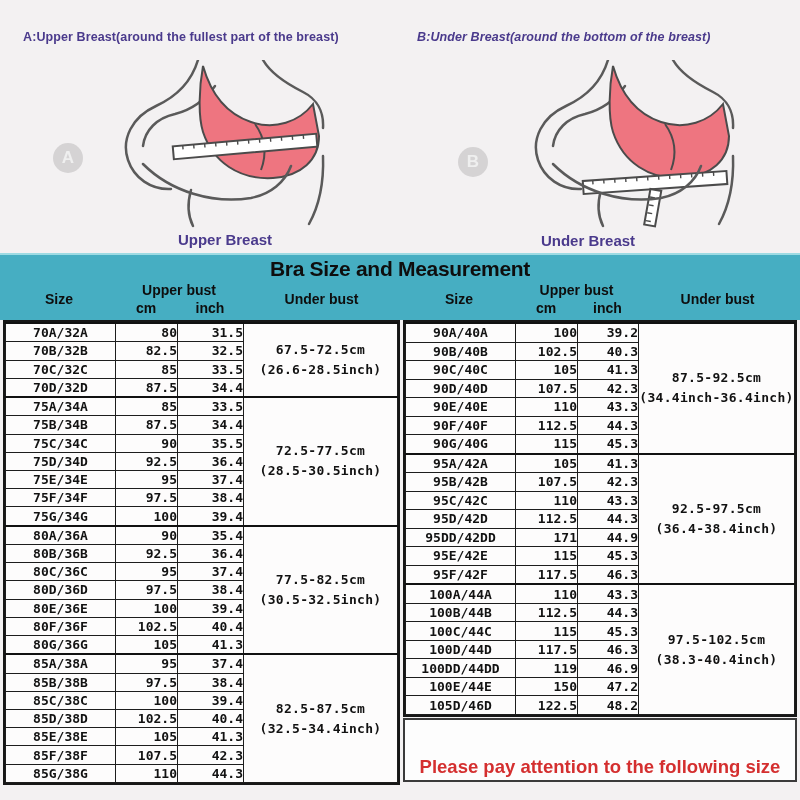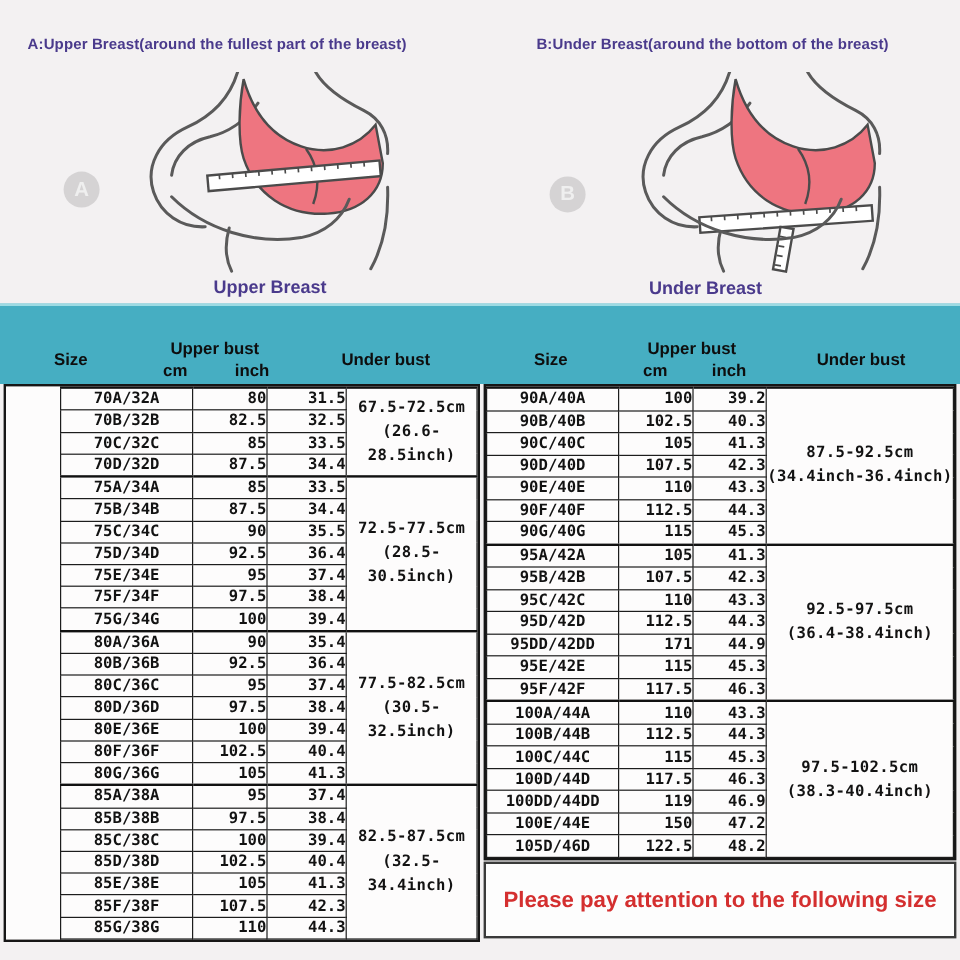--- a/index.html
+++ b/index.html
@@ -7,21 +7,21 @@
     position:relative; width:800px; height:800px;
     background:#f3f1f2; overflow:hidden;
     font-family:"Liberation Sans", sans-serif;
   }
   
   .guide-label {
     position:absolute; top:30px; font-size:12.5px; font-weight:bold;
     color:#4a3a8c; letter-spacing:0.1px;
   }
   #label-a { left:23px; }
-  #label-b { left:447px; }
+  #label-b { left:417px;font-style:italic; }
   .badge {
     position:absolute; width:30px; height:30px; border-radius:50%;
     background:#d5d3d4; color:#efefef; font-weight:bold; font-size:17px;
     display:flex; align-items:center; justify-content:center;
   }
   #badge-a { left:53px; top:143px; }
   #badge-b { left:458px; top:147px; }
   .fig { position:absolute; width:250px; height:168px; top:60px; }
   #fig-a { left:95px; }
   #fig-b { left:505px; }
@@ -44,40 +44,40 @@
   .chart-title {
     position:absolute; left:0; top:2px; width:100%; text-align:center;
     font-size:21px; font-weight:bold; color:#0e0e0e; letter-spacing:-0.3px;
   }
   .col-head {
     position:absolute; text-align:center; font-size:14px; font-weight:bold;
     color:#0e0e0e;
   }
   
   .table-wrap { position:absolute; border:2px solid #161616; background:#fdfcfc; box-sizing:border-box; }
-  #table-left  { left:3px;   top:320px; width:397px; height:465px;padding-left:45px; }
+  #table-left  { left:3px;   top:320px; width:397px; height:465px; }
   #table-right { left:403px; top:320px; width:394px; height:397px; }
   table.size-table {
     border-collapse:collapse; table-layout:fixed;
     width:100%; height:100%;
   }
   table.size-table td {
     border:1px solid #1d1d1d; padding:0;
     font-family:"DejaVu Sans Mono", monospace;
     font-weight:bold; font-size:13px; color:#121212;
   }
   td.c-size  { text-align:center; }
   td.c-num   { text-align:right; padding-right:6px; }
   td.c-under { text-align:center; line-height:1.55; letter-spacing:0.3px; }
   tr.group-start td { border-top:2px solid #111; }
   
   .notice {
     position:absolute; left:403px; top:718px; width:394px; height:64px;
     background:#fdfdfd; border:2px solid #3a3a3a; box-sizing:border-box;
-    display:flex; flex-direction:column; align-items:center; justify-content:center;
+    display:flex; flex-direction:column; align-items:center; justify-content:flex-end;
     color:#d42f2f; font-size:18.5px; font-weight:bold; line-height:1.4;
     text-align:center;
   }
 </style>
 </head>
 <body>
 
 <div class="canvas">
 
   <div class="guide-label" id="label-a">A:Upper Breast(around the fullest part of the breast)</div>
@@ -119,20 +119,21 @@
         <path class="ticks" d="M146,138 h5 m-5,8 h5 m-5,8 h5 m-5,8 h5"></path>
       </g>
     </g>
     <path class="skin" d="M48,104 C76,132 118,144 156,138 C176,134 190,122 196,106"></path>
   </svg>
 
   <div class="fig-caption" id="caption-a">Upper Breast</div>
   <div class="fig-caption" id="caption-b">Under Breast</div>
 
   <div class="chart-header">
+    <div class="chart-title">Bra Size and Measurement</div>
     <div class="col-head" style="left:3px;   top:36px; width:112px;">Size</div>
     <div class="col-head" style="left:115px; top:27px; width:128px;">Upper bust</div>
     <div class="col-head" style="left:115px; top:45px; width:62px;">cm</div>
     <div class="col-head" style="left:177px; top:45px; width:66px;">inch</div>
     <div class="col-head" style="left:243px; top:36px; width:157px;">Under bust</div>
     <div class="col-head" style="left:403px; top:36px; width:112px;">Size</div>
     <div class="col-head" style="left:515px; top:27px; width:123px;">Upper bust</div>
     <div class="col-head" style="left:515px; top:45px; width:62px;">cm</div>
     <div class="col-head" style="left:577px; top:45px; width:61px;">inch</div>
     <div class="col-head" style="left:638px; top:36px; width:159px;">Under bust</div>

